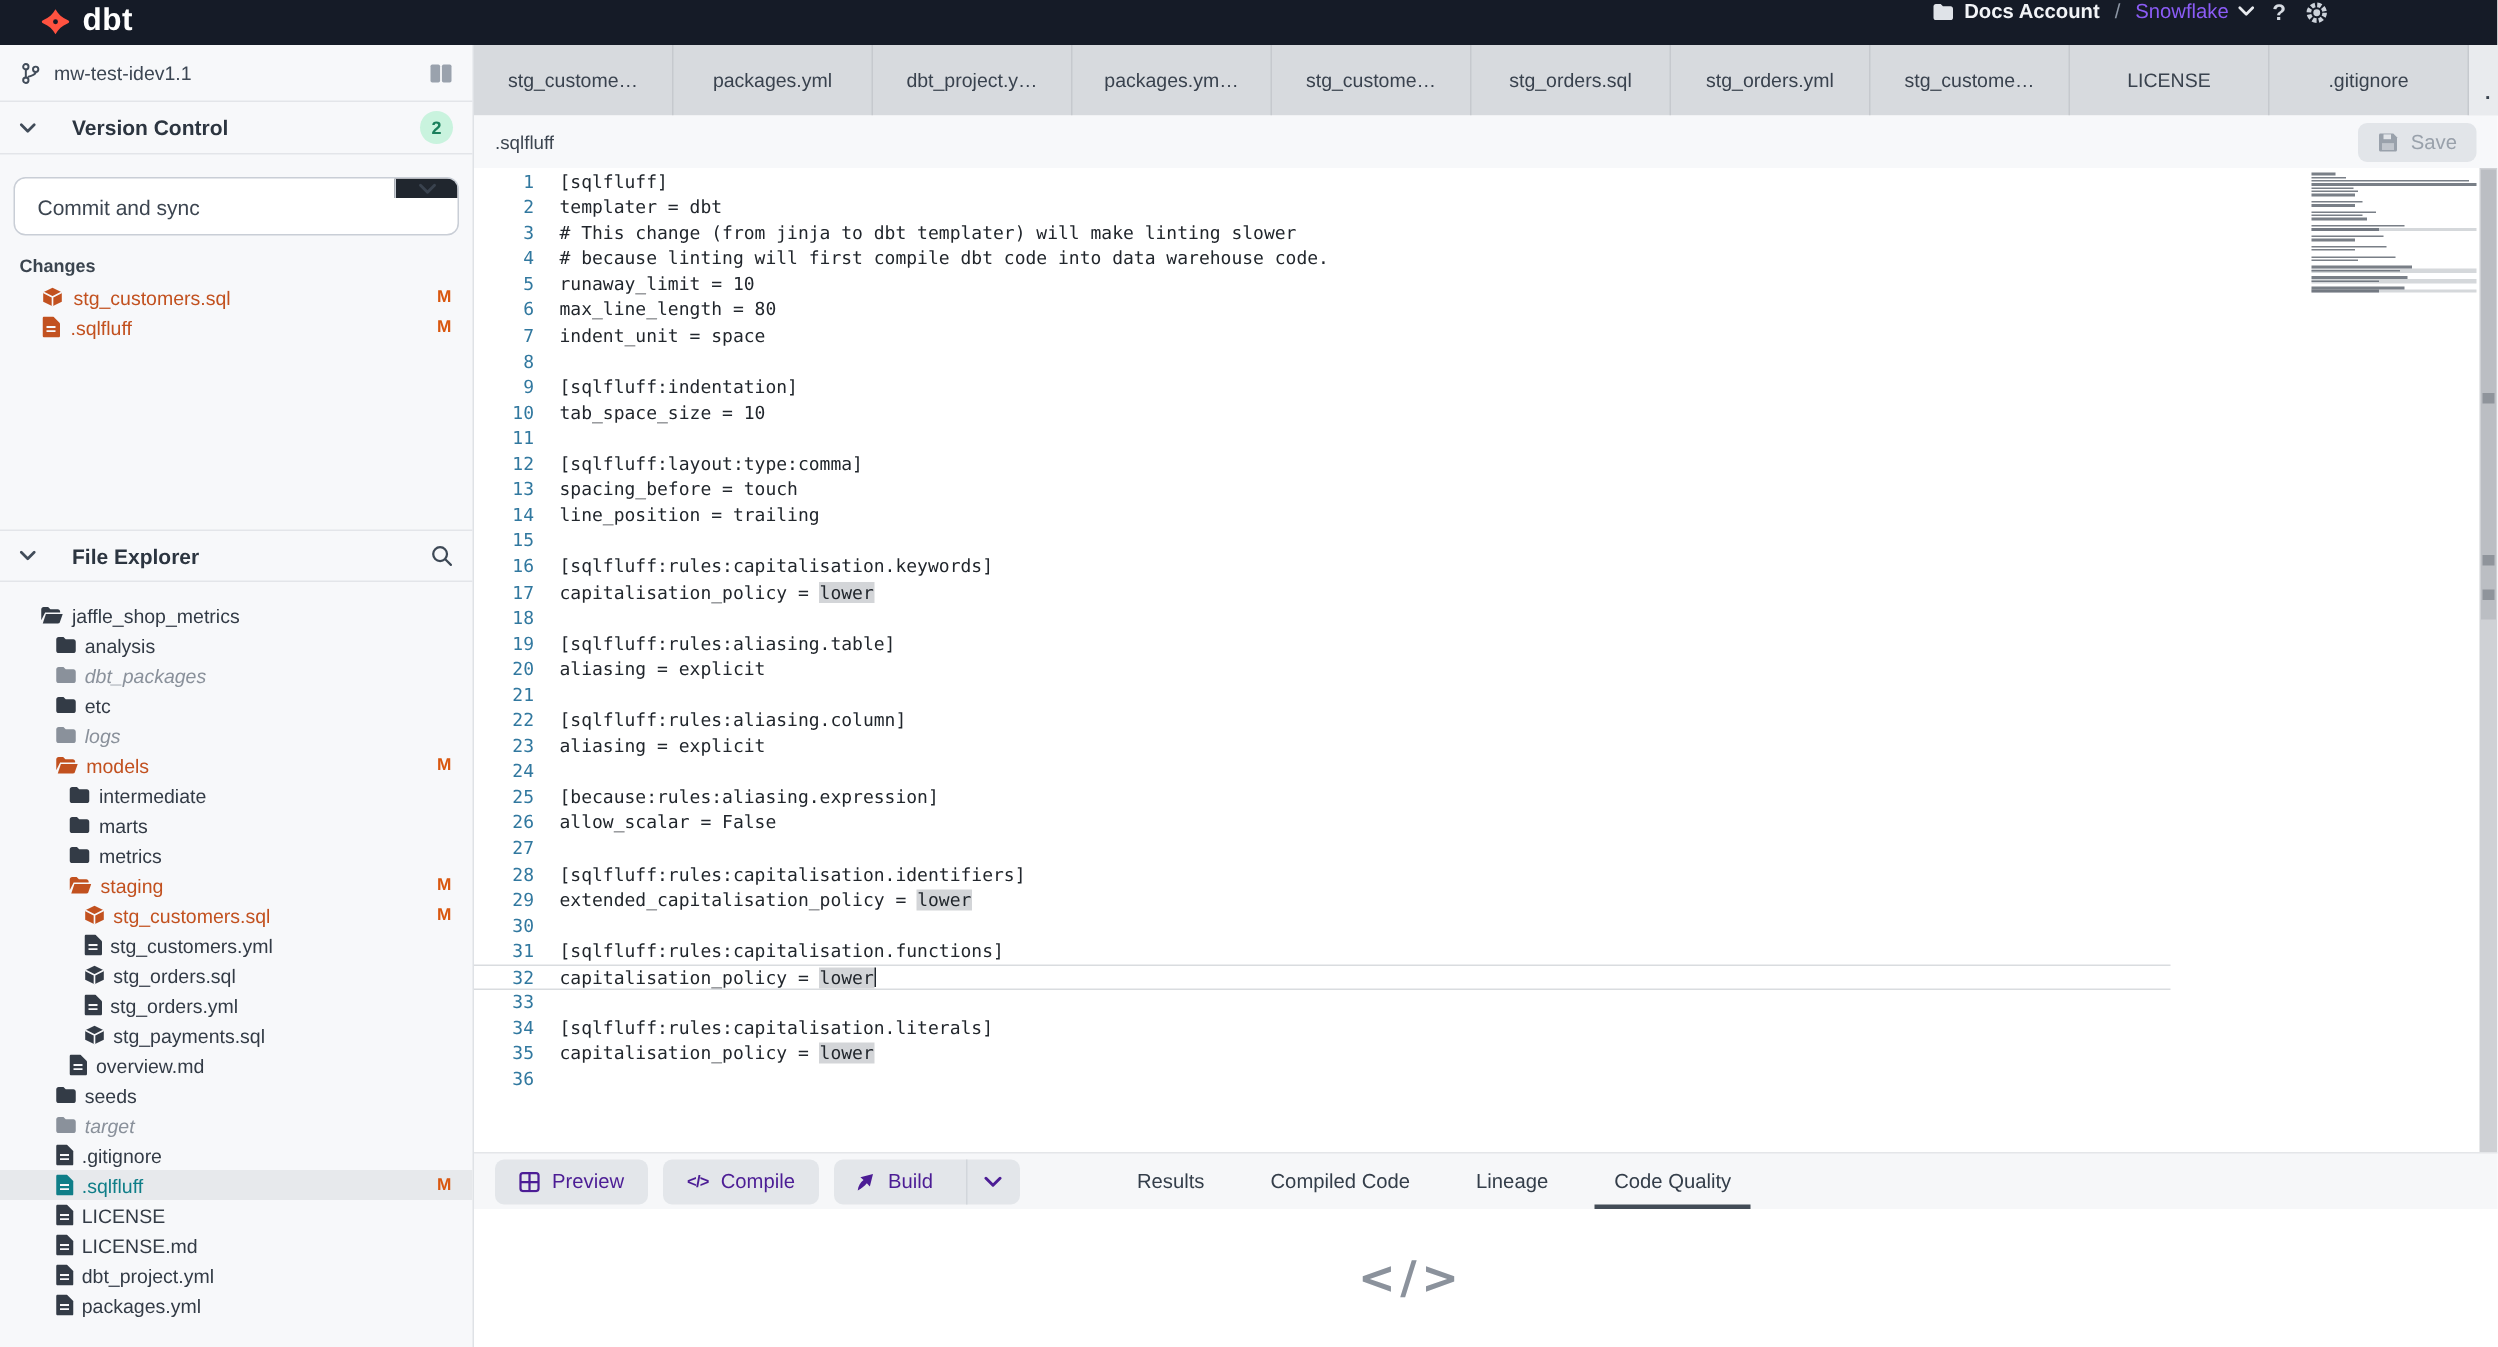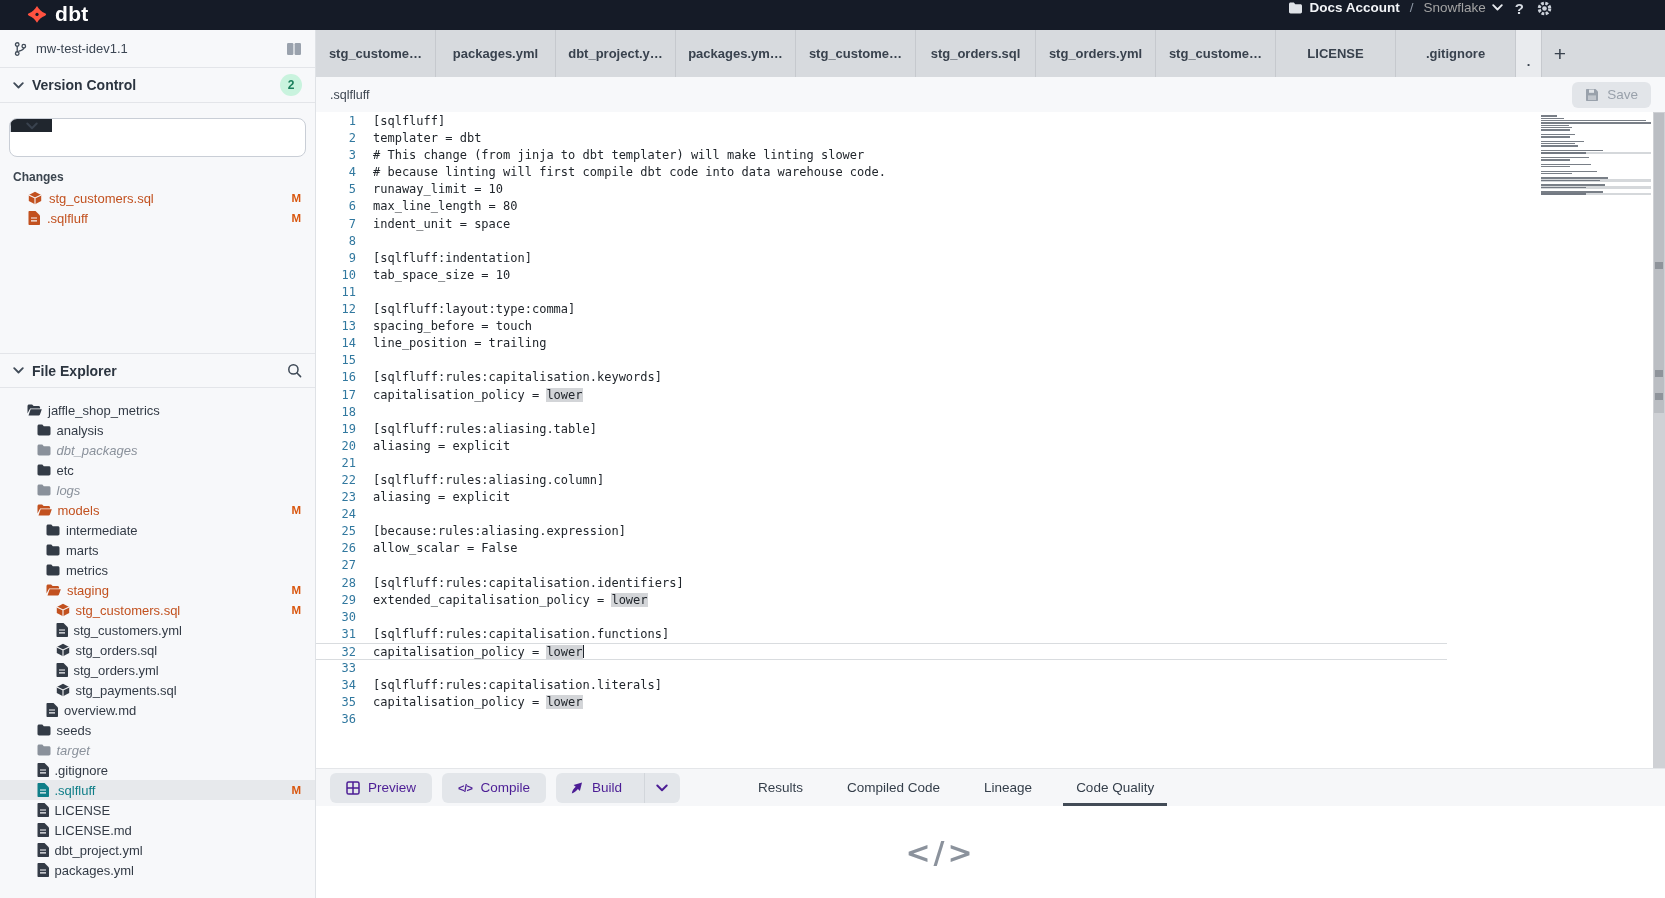--- a/index.html
+++ b/index.html
@@ -17,28 +17,28 @@
   .logo-word{ font-size:21px; font-weight:800; letter-spacing:.3px; color:#fff; margin-top:-2px;}
   .nav-items{ display:flex; align-items:stretch; }
   .nav-item{ display:flex; align-items:center; gap:6px; padding:0 17px; font-size:13.5px; font-weight:700; color:#eef1f5; cursor:pointer; border-bottom:3px solid transparent; border-top:3px solid transparent;}
   .nav-item.active{ color:var(--accent); border-bottom-color:var(--accent); }
   .nav-item .chev{ color:#dfe3e9; display:none; }
   .nav-item.has-chev .chev{ display:inline-flex; }
   .nav-right{ margin-left:auto; display:flex; align-items:flex-start; gap:6px; padding-right:112px; }
   .acct{ display:flex; align-items:center; gap:7px; font-size:13.5px; }
   .acct .name{ font-weight:700; color:#f2f4f7;}
   .acct .sep{ color:#8d97a5; padding:0 3px;}
-  .acct .conn{ font-weight:400; color:#a3a3a3; display:flex; align-items:center; gap:6px;}
+  .acct .conn{ font-weight:400; color:#8b5cf6; display:flex; align-items:center; gap:6px;}
   .help{ font-size:15px; font-weight:700; color:#d5dae1; padding:0 6px; cursor:pointer;}
 
   
   .sidebar{ position:absolute; left:0; top:30px; width:316px; bottom:0; background:var(--sidebg); border-right:1px solid #dfe2e6; display:flex; flex-direction:column; }
   .branch-row{ height:38px; flex:none; display:flex; align-items:center; gap:8px; padding:0 13px; font-size:13px; color:#3c4653; border-bottom:1px solid var(--line); }
   .branch-row .panels{ margin-left:auto; cursor:pointer; display:flex;}
-  .sec-header{ height:35px; flex:none; display:flex; align-items:center; gap:8px; padding:0 13px; border-bottom:1px solid var(--line); cursor:pointer;text-align:right;}
+  .sec-header{ height:35px; flex:none; display:flex; align-items:center; gap:24px; padding:0 13px; border-bottom:1px solid var(--line); cursor:pointer;text-align:right;}
   .sec-header .chev{ color:#414c59; display:flex;}
   .sec-title{ font-size:14px; font-weight:700; color:#2c3540; }
   .count-badge{ margin-left:auto; width:22px; height:22px; border-radius:50%; background:var(--badge-bg); color:var(--badge-text); font-size:12px; font-weight:700; display:flex; align-items:center; justify-content:center;}
   .commit-btn{ margin:15px 9px 0; height:39px; flex:none; background:#fff; border:1px solid #c9ced6; border-radius:8px; display:flex; align-items:stretch; overflow:hidden; cursor:pointer;}
   .commit-btn .lbl{ flex:1; display:flex; align-items:center; padding-left:15px; font-size:14px; color:#3c4550;}
   .commit-btn .caret{ width:42px; border-left:1px solid #c9ced6; display:flex; align-items:center; justify-content:center; color:#39424e;}
   .changes-label{ margin:13px 0 4px 13px; font-size:12px; font-weight:700; color:#3b454f;}
   .changes-block{ margin-bottom:125px; }
   .change-row{ height:20px; display:flex; align-items:center; gap:7px; padding-left:28px; color:var(--modified); font-size:13px; cursor:pointer;}
   .change-row .status, .tw-status{ margin-left:auto; margin-right:14px; font-size:11.5px; font-weight:700; color:var(--mbadge);}
@@ -49,21 +49,21 @@
   .tree-row .tw-icon{ display:flex; flex:none; }
   .tree-row.italic{ color:#8a919b; }
   .tree-row.italic .tw-label{ font-style:italic; }
   .tree-row.mod{ color:var(--modified); }
   .tree-row.selected{ background:#e7e9ec; color:var(--selected); }
   .tw-status:empty{ display:none; }
 
   
   .main{ position:absolute; left:316px; top:30px; right:0; bottom:0; display:flex; flex-direction:column;}
   .tabbar{ height:47px; flex:none; background:#d7dade; display:flex; align-items:stretch;}
-  .tab{ width:120px; flex:none; display:flex; align-items:center; justify-content:center; font-size:13px; font-weight:700; color:#39424e; border-right:1px solid #c6c9ce; cursor:pointer; padding:0 6px; overflow:hidden; white-space:nowrap;}
+  .tab{ width:133px; flex:none; display:flex; align-items:center; justify-content:center; font-size:13px; font-weight:400; color:#39424e; border-right:1px solid #c6c9ce; cursor:pointer; padding:0 6px; overflow:hidden; white-space:nowrap;}
   .tab-overflow{ width:26px; flex:none; background:#e9ebee; border-right:1px solid #c6c9ce; display:flex; align-items:flex-end; justify-content:center; font-size:13px; font-weight:600; color:#39424e; padding-bottom:8px; cursor:pointer;}
   .tab-plus{ width:36px; flex:none; display:flex; align-items:center; justify-content:center; font-size:21px; color:#39424e; cursor:pointer;}
   .editor-header{ height:35px; flex:none; background:var(--sidebg); display:flex; align-items:center; padding:0 14px; font-size:12.5px; color:#3c4550;}
   .save-btn{ margin-left:auto; height:26px; padding:0 13px; background:#e2e5e9; border-radius:6px; color:#99a1ab; font-size:13.5px; display:flex; align-items:center; gap:8px; cursor:pointer;}
 
   .editor{ position:relative; height:656px; flex:none; background:#fff; font-family:"DejaVu Sans Mono", monospace; font-size:12px; overflow:hidden; padding-top:1px;}
   .code-line{ height:17.1px; line-height:17.1px; display:flex; white-space:pre; }
   .code-line .ln{ width:40px; flex:none; text-align:right; color:#31789f; user-select:none;}
   .code-line .txt{ padding-left:17px; color:#21262c; }
   .code-line .hl{ background:#d3d5d8; }
@@ -145,20 +145,21 @@
     <span class="chev">
       <svg width="11" height="7" viewBox="0 0 11 7" fill="none" stroke="currentColor" stroke-width="1.8" stroke-linecap="round" stroke-linejoin="round">
           <path d="m1.2 1.2 4.3 4.3 4.3-4.3"></path>
         </svg>
     </span>
     <span class="sec-title">Version Control</span>
     <span class="count-badge">2</span>
   </div>
 
   <div class="commit-btn">
+    <span class="lbl">Commit and sync</span>
     <span class="caret">
       <svg width="12" height="8" viewBox="0 0 11 7" fill="none" stroke="currentColor" stroke-width="1.8" stroke-linecap="round" stroke-linejoin="round">
           <path d="m1.2 1.2 4.3 4.3 4.3-4.3"></path>
         </svg>
     </span>
   </div>
 
   <div class="changes-label">Changes</div>
   <div class="changes-block">
       <div class="change-row">

